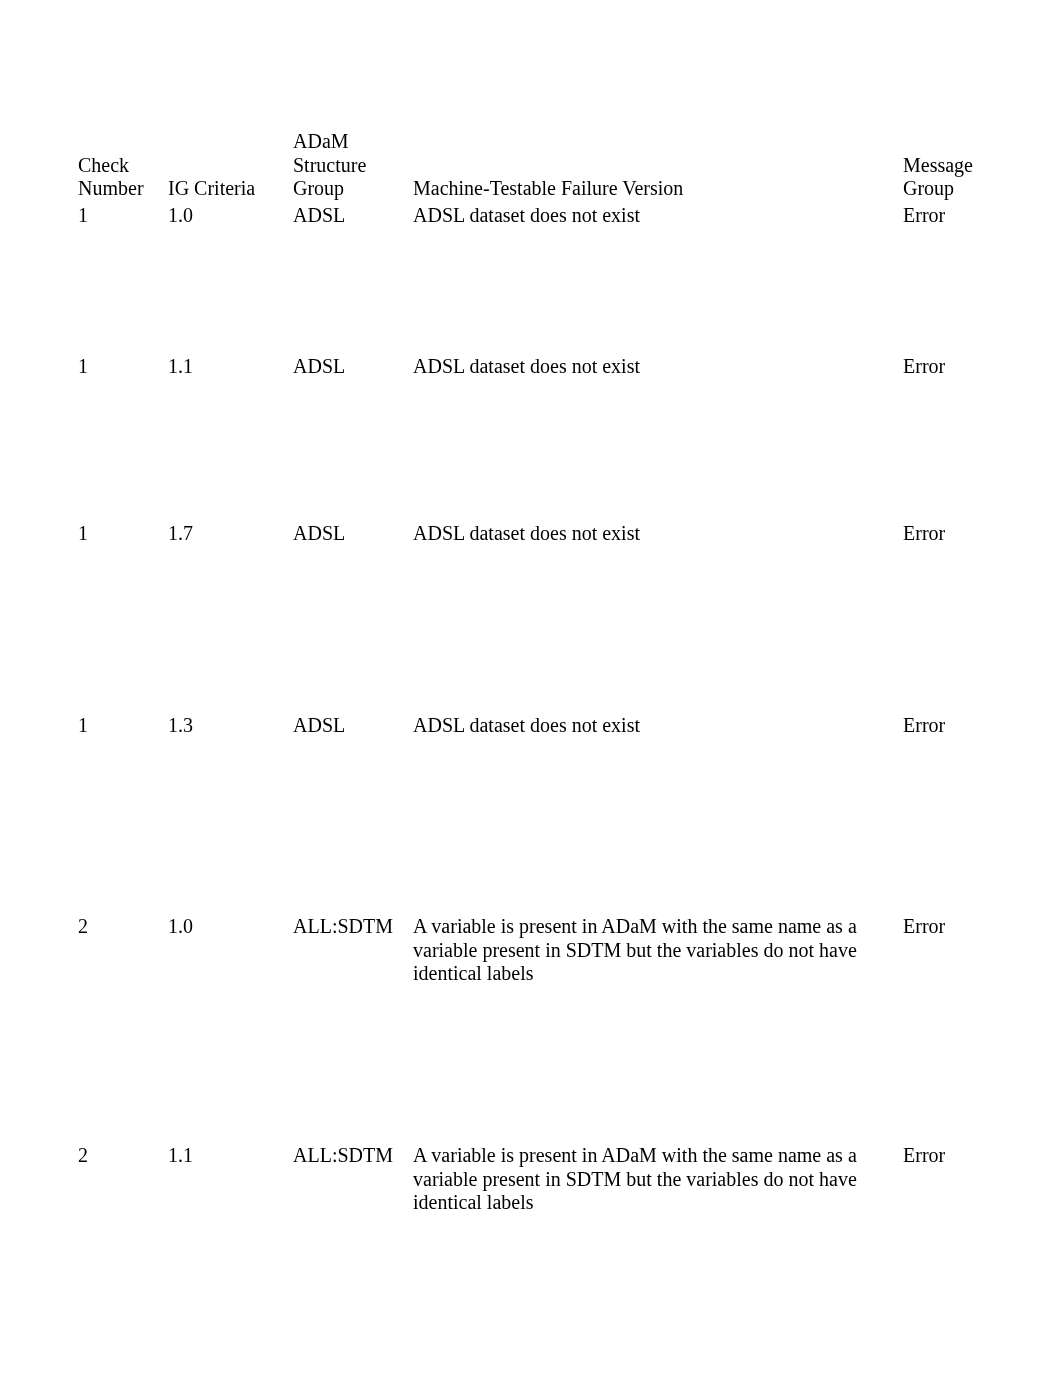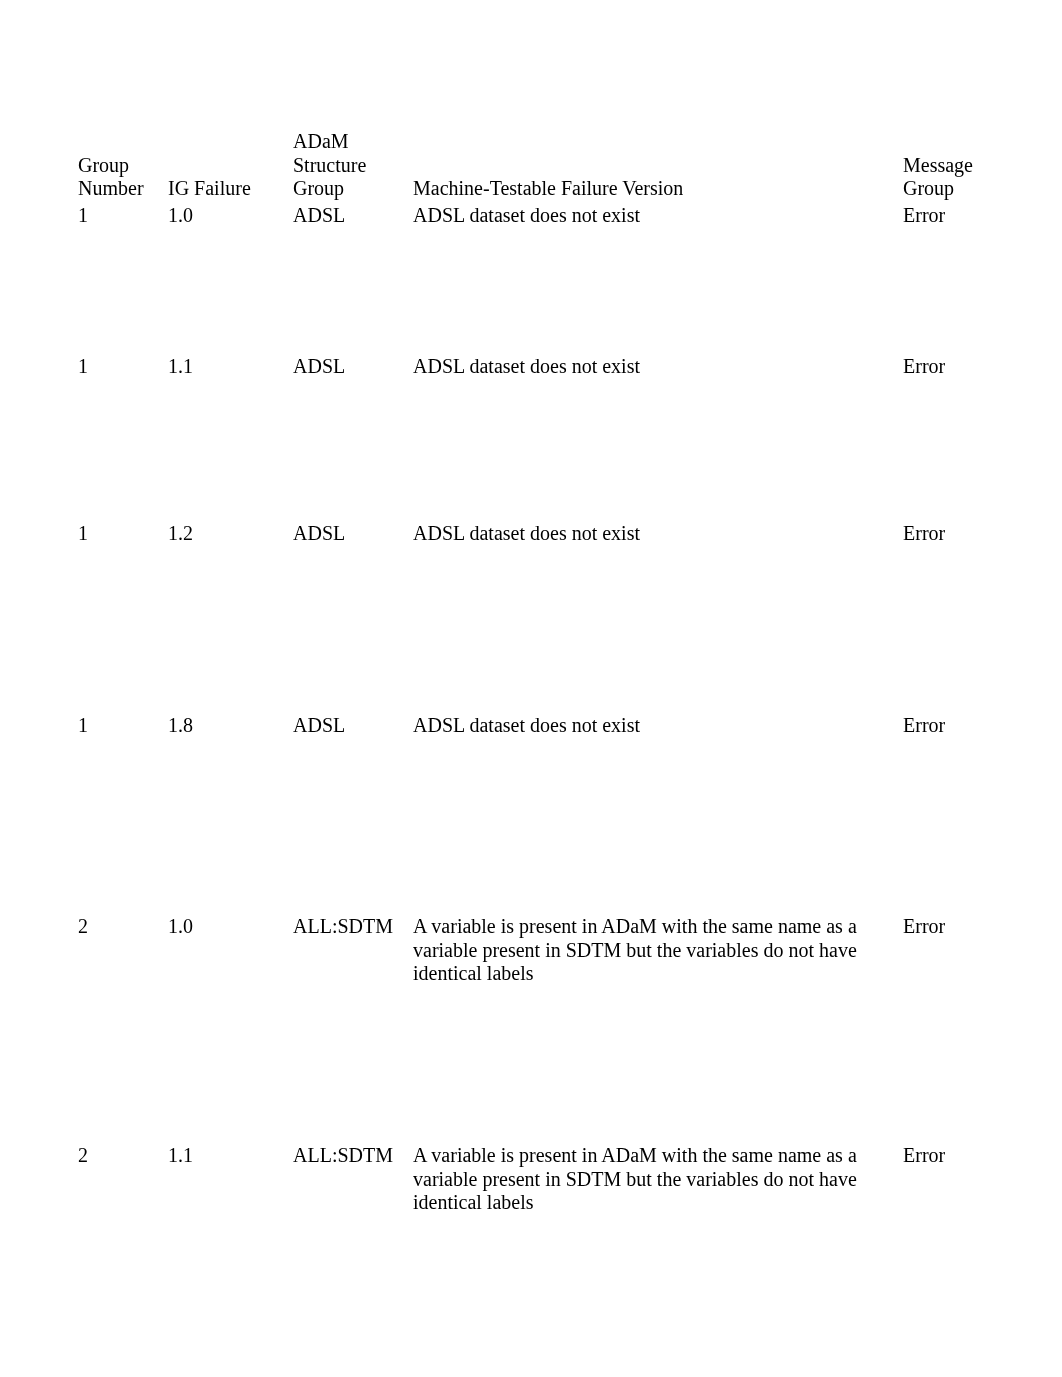--- a/index.html
+++ b/index.html
@@ -54,22 +54,22 @@
   <table>
     <colgroup>
       <col class="c1">
         <col class="c2">
         <col class="c3">
         <col class="c4">
         <col class="c5">
     </colgroup>
     <thead>
       <tr>
-        <th>Group Number</th>
-        <th>IG Failure</th>
+        <th>Check Number</th>
+        <th>IG Criteria</th>
         <th>ADaM Structure Group</th>
         <th>Machine-Testable Failure Version</th>
         <th>Message Group</th>
       </tr>
     </thead>
     <tbody>
       <tr class="body-row">
         <td>1</td>
         <td>1.0</td>
         <td>ADSL</td>
@@ -86,32 +86,32 @@
         <td>ADSL</td>
         <td>ADSL dataset does not exist</td>
         <td>Error</td>
       </tr>
       <tr class="gap-2">
           <td colspan="5"></td>
         </tr>
 
       <tr class="body-row">
         <td>1</td>
-        <td>1.2</td>
+        <td>1.7</td>
         <td>ADSL</td>
         <td>ADSL dataset does not exist</td>
         <td>Error</td>
       </tr>
       <tr class="gap-3">
           <td colspan="5"></td>
         </tr>
 
       <tr class="body-row">
         <td>1</td>
-        <td>1.8</td>
+        <td>1.3</td>
         <td>ADSL</td>
         <td>ADSL dataset does not exist</td>
         <td>Error</td>
       </tr>
       <tr class="gap-4">
           <td colspan="5"></td>
         </tr>
 
       <tr class="body-row">
         <td>2</td>

